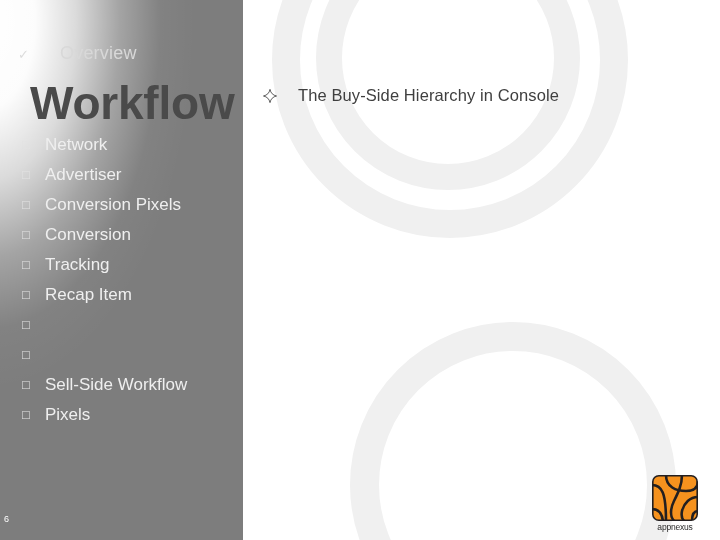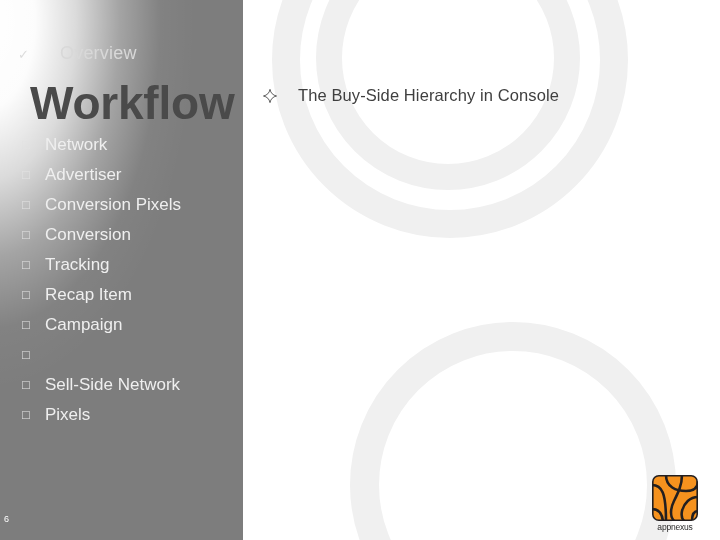--- a/index.html
+++ b/index.html
@@ -249,28 +249,27 @@
       <li class="nav-item">
         <span class="sq-icon">□</span>
         <span class="nav-label">Tracking</span>
       </li>
       <li class="nav-item">
         <span class="sq-icon">□</span>
         <span class="nav-label">Recap Item</span>
       </li>
       <li class="nav-item">
         <span class="sq-icon">□</span>
-        <span class="nav-label">Campaign</span>
-      </li>
-      <li class="nav-item">
-        <span class="sq-icon">□</span>
-      </li>
-      <li class="nav-item">
-        <span class="sq-icon">□</span>
-        <span class="nav-label">Sell-Side Network</span>
+      </li>
+      <li class="nav-item">
+        <span class="sq-icon">□</span>
+      </li>
+      <li class="nav-item">
+        <span class="sq-icon">□</span>
+        <span class="nav-label">Sell-Side Workflow</span>
       </li>
       <li class="nav-item">
         <span class="sq-icon">□</span>
         <span class="nav-label">Pixels</span>
       </li>
     </ul>
 
     <div class="page-number">6</div>
   </div>
 

